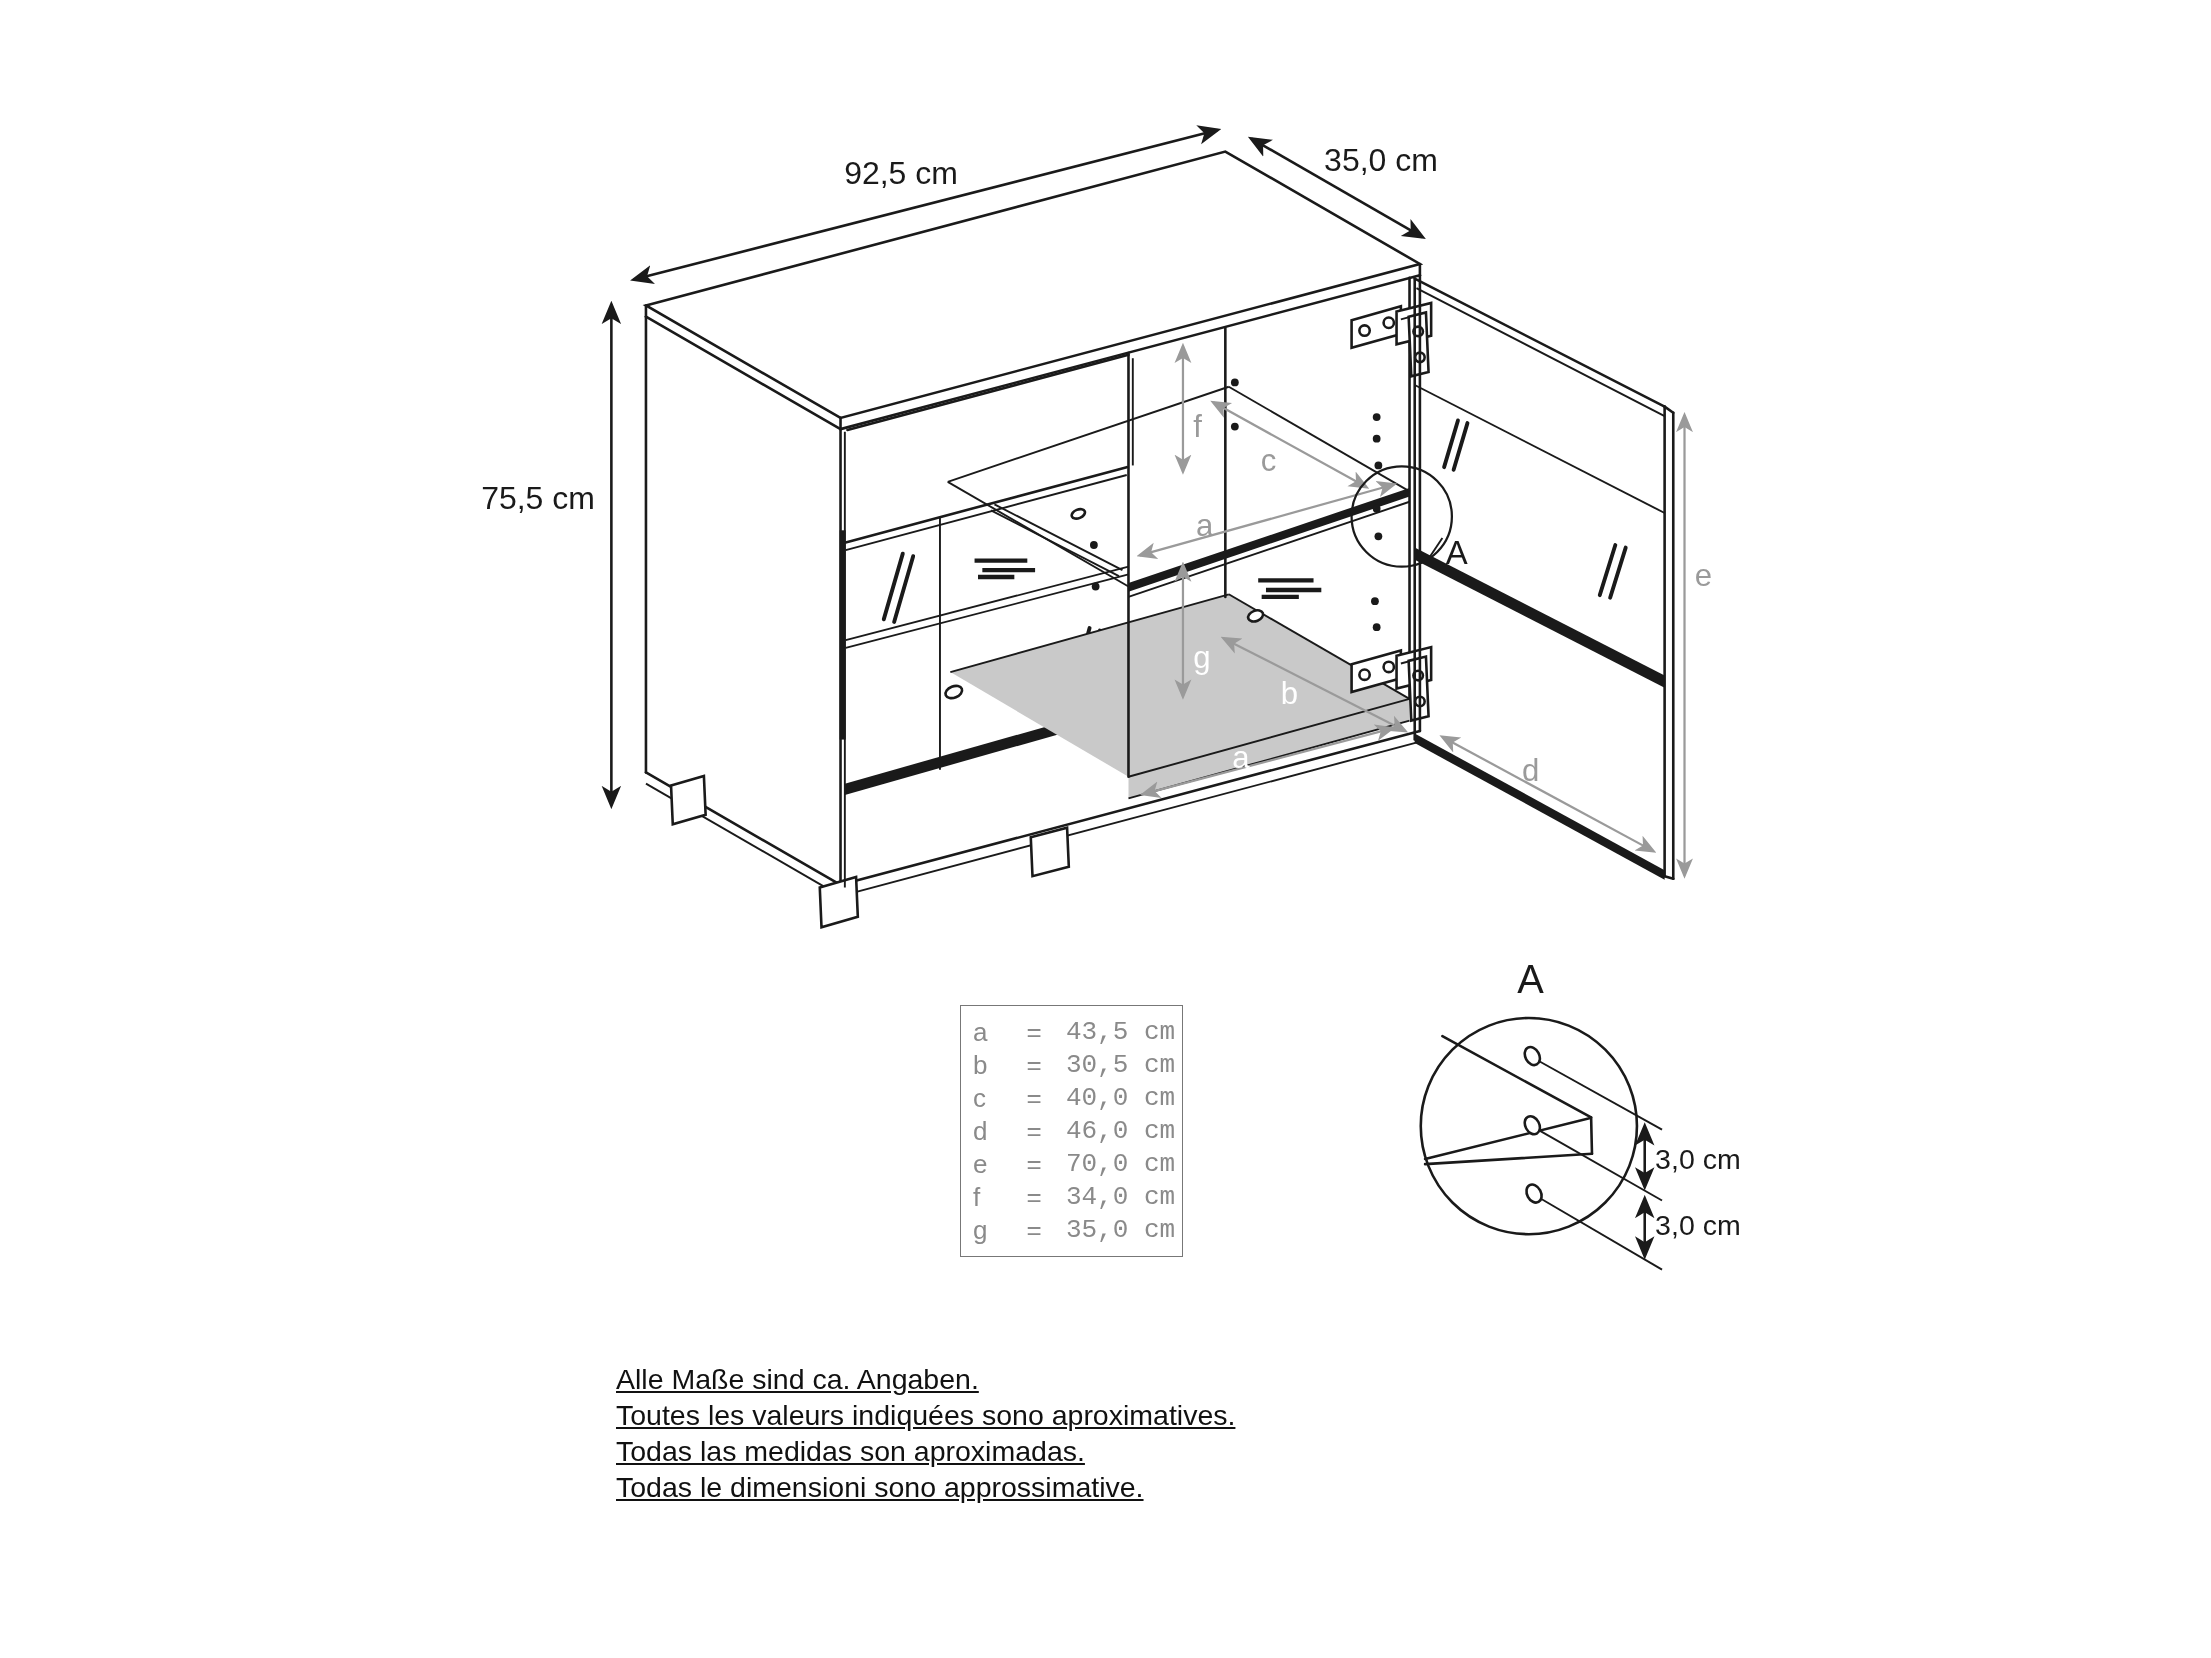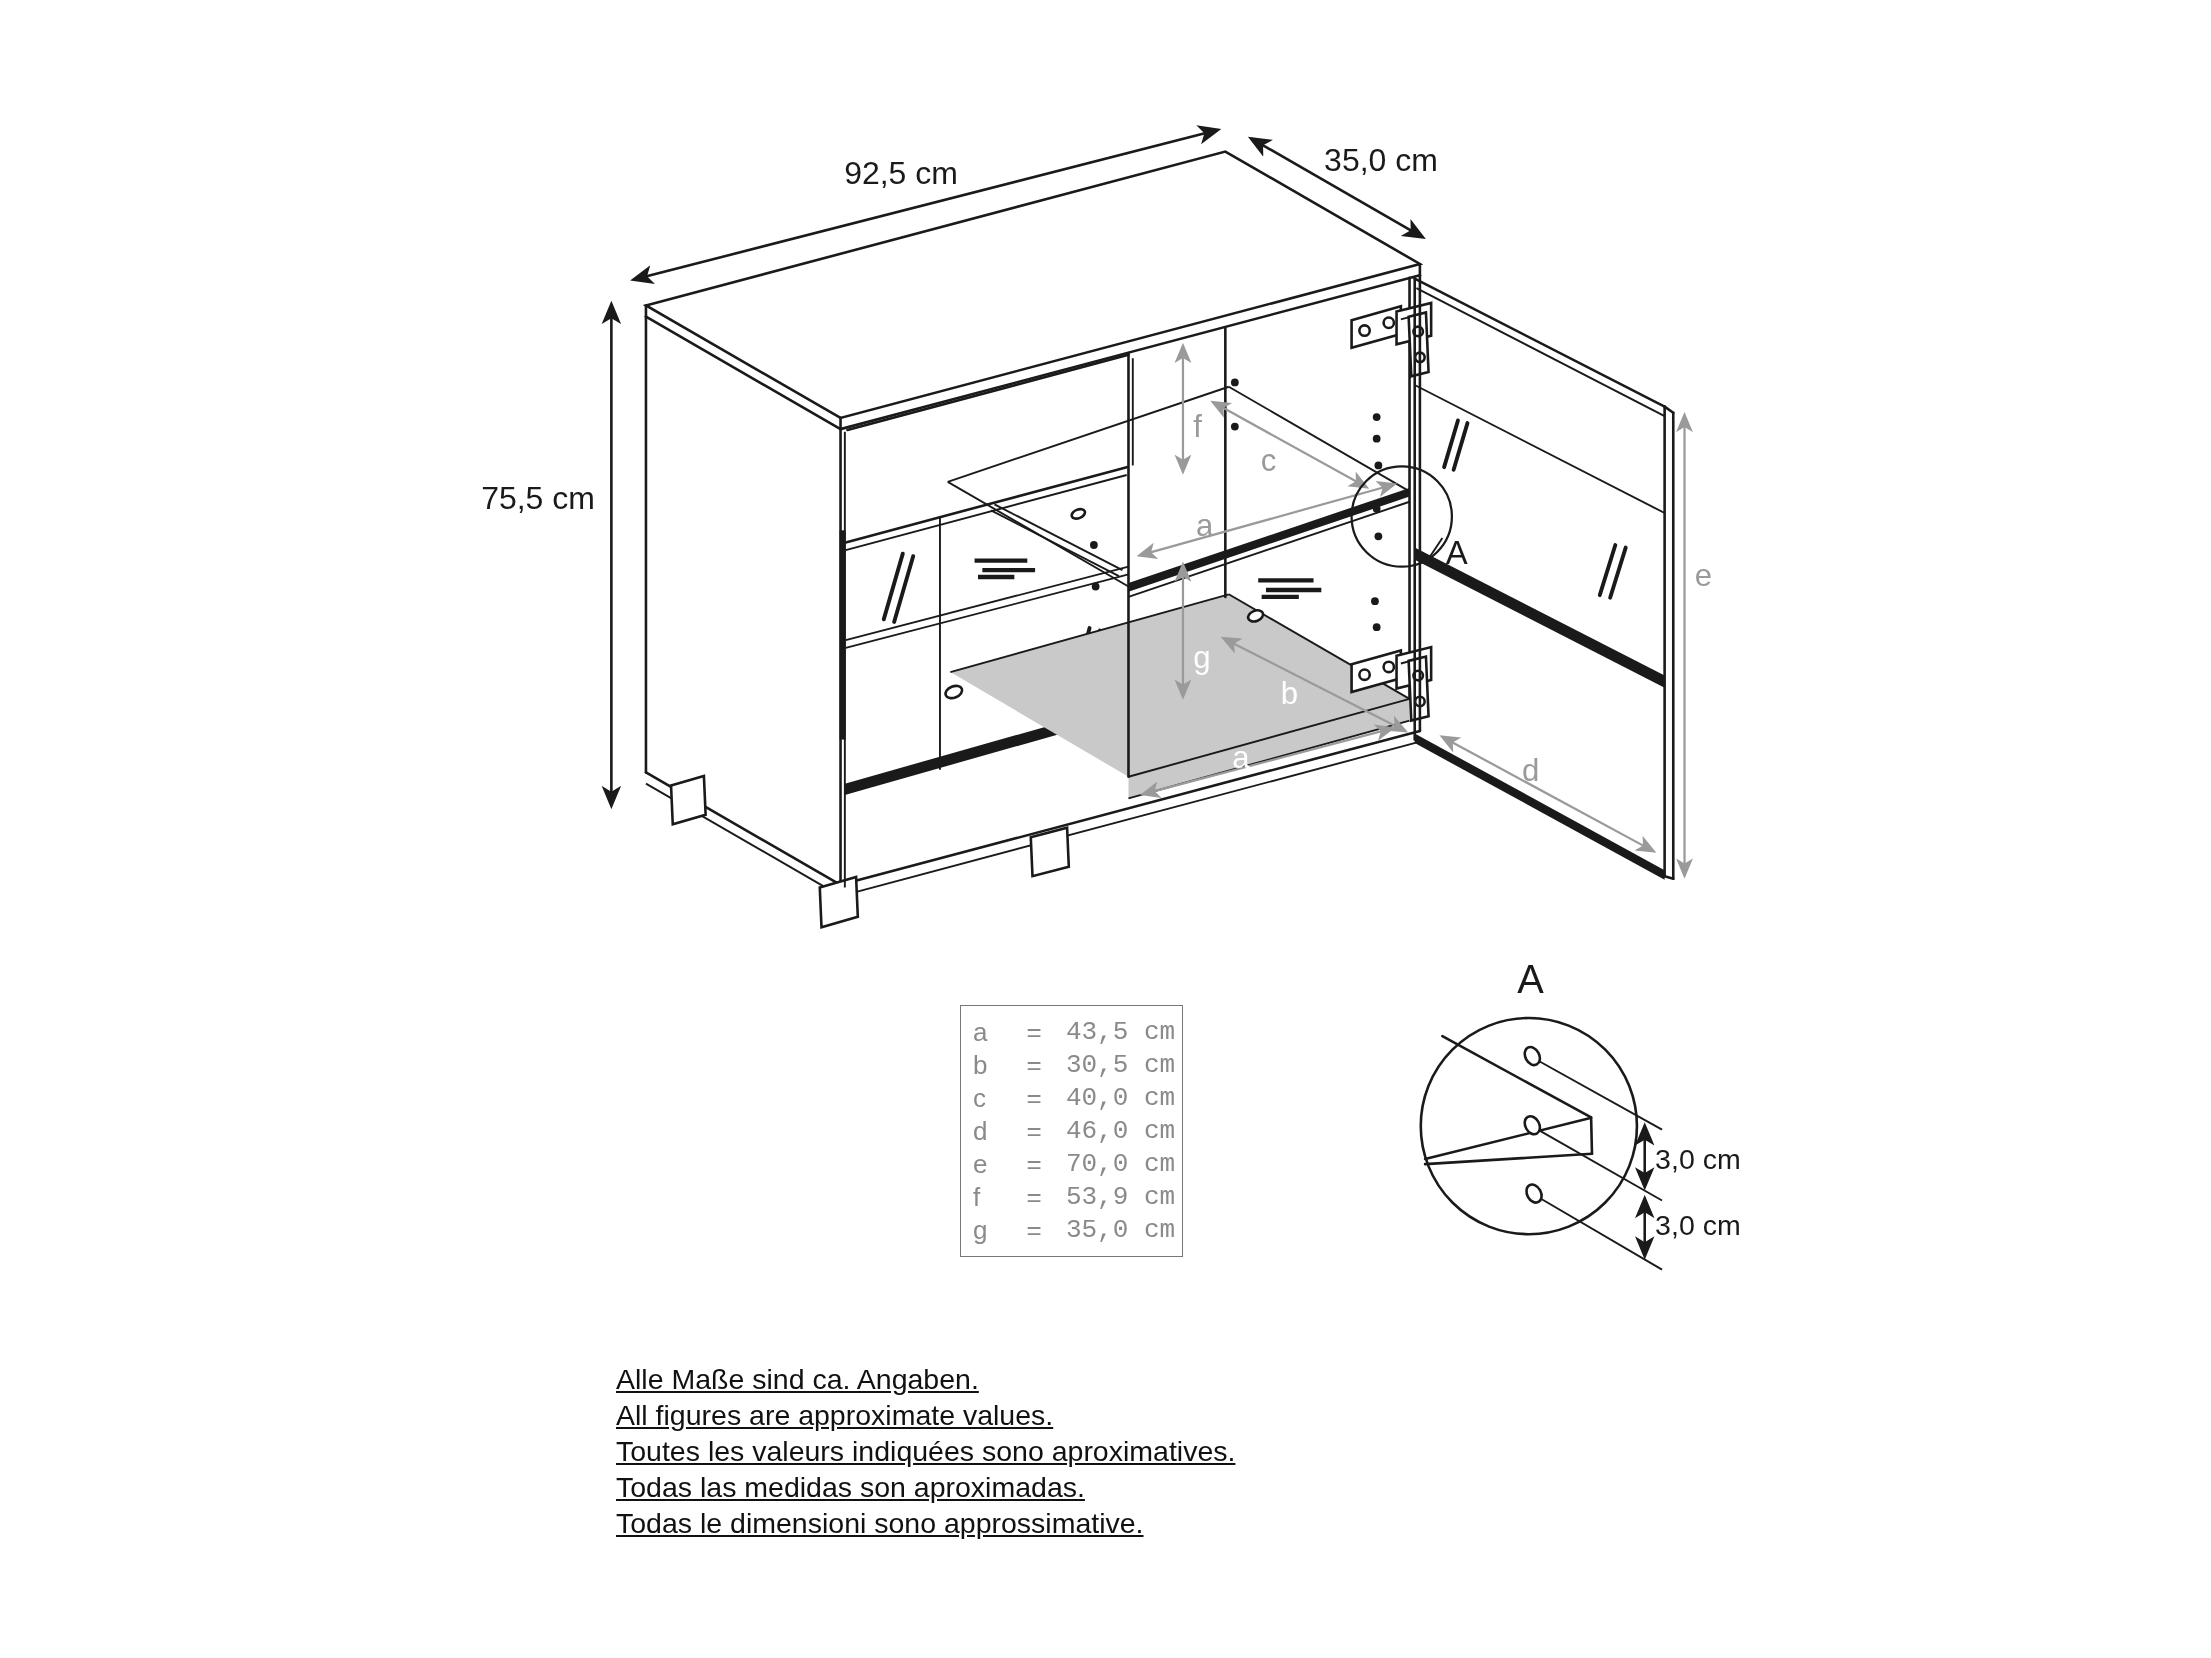--- a/index.html
+++ b/index.html
@@ -274,29 +274,28 @@
       <span class="v">46,0 cm</span>
     </div>
   <div class="row">
       <span class="k">e</span>
       <span class="eq">=</span>
       <span class="v">70,0 cm</span>
     </div>
   <div class="row">
       <span class="k">f</span>
       <span class="eq">=</span>
-      <span class="v">53,9 cm</span>
+      <span class="v">34,0 cm</span>
     </div>
   <div class="row">
       <span class="k">g</span>
       <span class="eq">=</span>
       <span class="v">35,0 cm</span>
     </div>
 </div>
 
 <div id="footnotes">
   <p>Alle Maße sind ca. Angaben.</p>
-  <p>All figures are approximate values.</p>
   <p>Toutes les valeurs indiquées sono aproximatives.</p>
   <p>Todas las medidas son aproximadas.</p>
   <p>Todas le dimensioni sono approssimative.</p>
 </div>
 
 
 </body></html>

